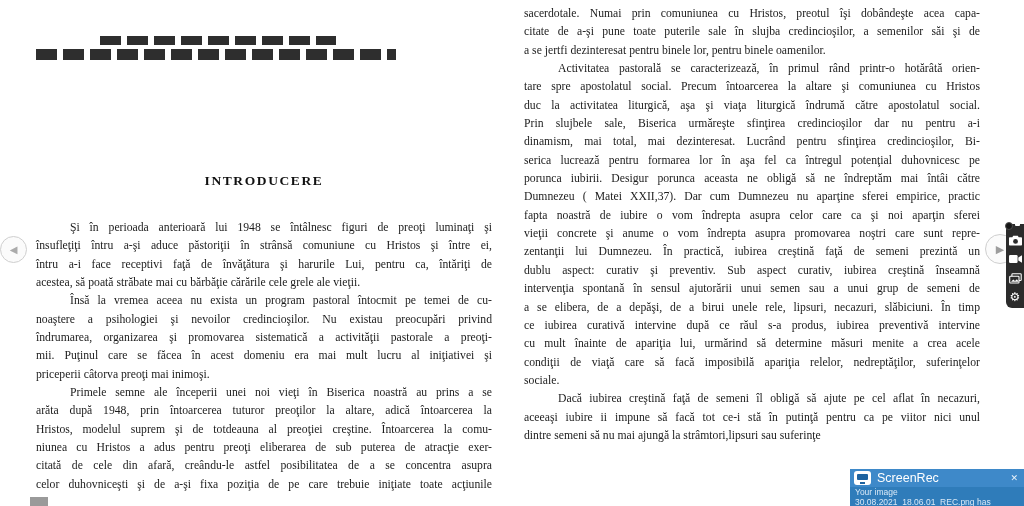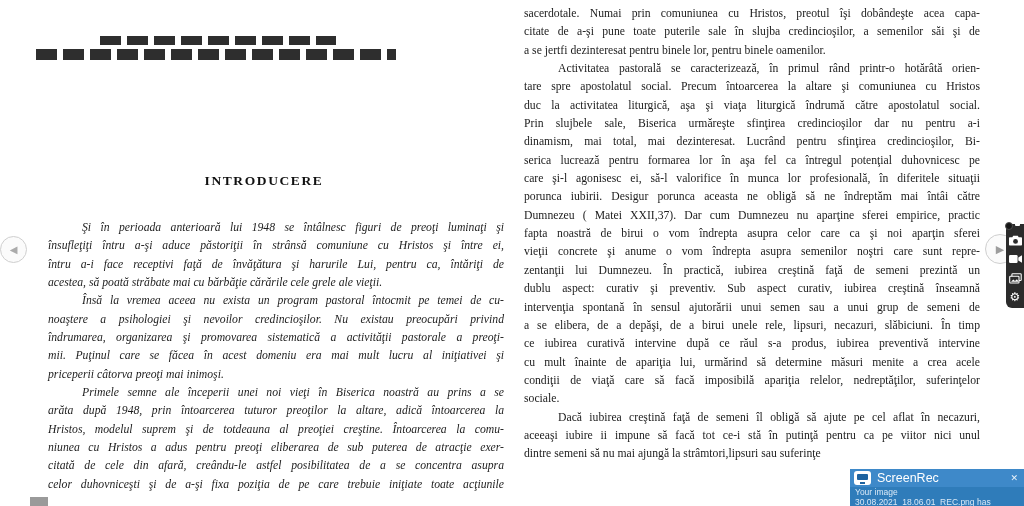--- a/index.html
+++ b/index.html
@@ -8,21 +8,21 @@
     background:#ffffff;font-family:"Liberation Serif", serif;
   }
   
   .page{position:absolute;color:#1c1c1c;font-size:11.7px;line-height:18.35px;}
   #left-page{left:36px;top:0;width:456px;height:408px;}
   #right-page{left:524px;top:5px;width:456px;font-family:Liberation Serif, serif;}
   .doc-title{
     position:absolute;left:0;top:172px;width:100%;text-align:center;
     font-weight:bold;font-size:13.5px;letter-spacing:1.6px;color:#111;
   }
-  .text-block{position:absolute;left:12px;width:456px;font-style:italic;}
+  .text-block{position:absolute;left:0;width:456px;}
   #left-text{top:219px;}
   .line{text-align:justify;text-align-last:justify;}
   .line.end{text-align-last:left;}
   .line.ind{text-indent:34px;}
   
   .redact{
     position:absolute;
     background:repeating-linear-gradient(90deg,#2e2e2e 0 21px,rgba(46,46,46,0) 21px 27px);
   }
   #redact-1{left:64px;top:36px;width:236px;height:9px;}
@@ -108,25 +108,24 @@
   <div>
       <div class="line">sacerdotale. Numai prin comuniunea cu Hristos, preotul îşi dobândeşte acea capa-</div>
       <div class="line">citate de a-şi pune toate puterile sale în slujba credincioşilor, a semenilor săi şi de</div>
       <div class="line end">a se jertfi dezinteresat pentru binele lor, pentru binele oamenilor.</div>
       <div class="line ind">Activitatea pastorală se caracterizează, în primul rând printr-o hotărâtă orien-</div>
       <div class="line">tare spre apostolatul social.  Precum întoarcerea la altare şi comuniunea cu Hristos</div>
       <div class="line">duc la activitatea liturgică, aşa şi viaţa liturgică  îndrumă către apostolatul social.</div>
       <div class="line">Prin slujbele sale, Biserica  urmăreşte sfinţirea credincioşilor  dar nu pentru a-i</div>
       <div class="line">dinamism, mai total, mai dezinteresat. Lucrând pentru sfinţirea credincioşilor, Bi-</div>
       <div class="line">serica lucrează pentru formarea lor  în aşa fel ca întregul potenţial duhovnicesc pe</div>
-      <div class="line">care şi-l agonisesc ei, să-l valorifice în munca lor profesională, în diferitele situaţii</div>
       <div class="line">porunca iubirii. Desigur porunca aceasta ne obligă  să ne îndreptăm mai întâi către</div>
       <div class="line">Dumnezeu ( Matei XXII,37). Dar cum Dumnezeu nu aparţine sferei empirice, practic</div>
-      <div class="line">fapta noastră de birui o vom îndrepta  asupra celor care ca şi noi  aparţin sferei</div>
-      <div class="line">vieţii concrete  şi anume o vom îndrepta  asupra semenilor noştri care sunt repre-</div>
+      <div class="line">fapta noastră de iubire o vom îndrepta  asupra celor care ca şi noi  aparţin sferei</div>
+      <div class="line">vieţii concrete  şi anume o vom îndrepta  asupra promovarea noştri care sunt repre-</div>
       <div class="line">zentanţii lui Dumnezeu. În practică, iubirea creştină faţă de semeni prezintă un</div>
       <div class="line">dublu aspect: curativ şi preventiv.  Sub aspect curativ, iubirea creştină înseamnă</div>
       <div class="line">intervenţia spontană în sensul ajutorării unui semen  sau a unui grup de semeni de</div>
       <div class="line">a se elibera, de a depăşi, de a birui unele rele, lipsuri, necazuri, slăbiciuni.  În timp</div>
       <div class="line">ce iubirea curativă  intervine după ce răul s-a produs, iubirea preventivă intervine</div>
       <div class="line">cu mult înainte de  apariţia lui, urmărind să determine măsuri menite a crea   acele</div>
       <div class="line">condiţii de viaţă care să facă imposibilă apariţia relelor, nedreptăţilor, suferinţelor</div>
       <div class="line end">sociale.</div>
       <div class="line ind">Dacă iubirea creştină  faţă de semeni îl obligă  să ajute pe cel aflat în necazuri,</div>
       <div class="line">aceeaşi iubire  ii impune să facă tot ce-i stă în putinţă  pentru ca pe viitor nici unul</div>

